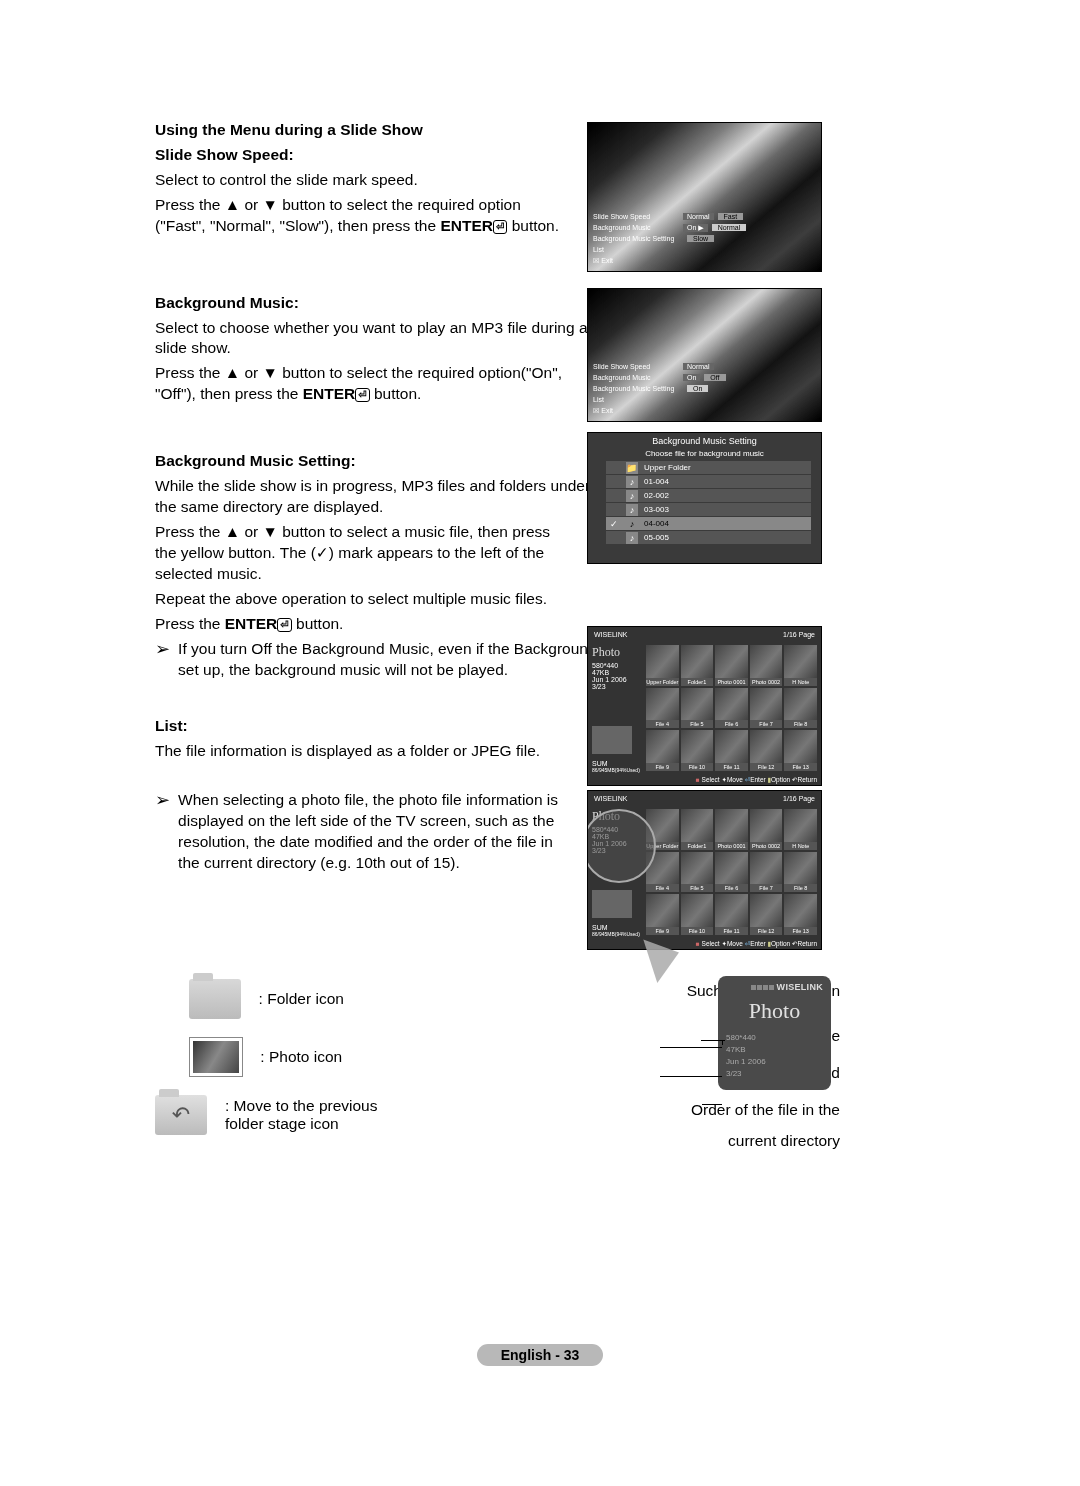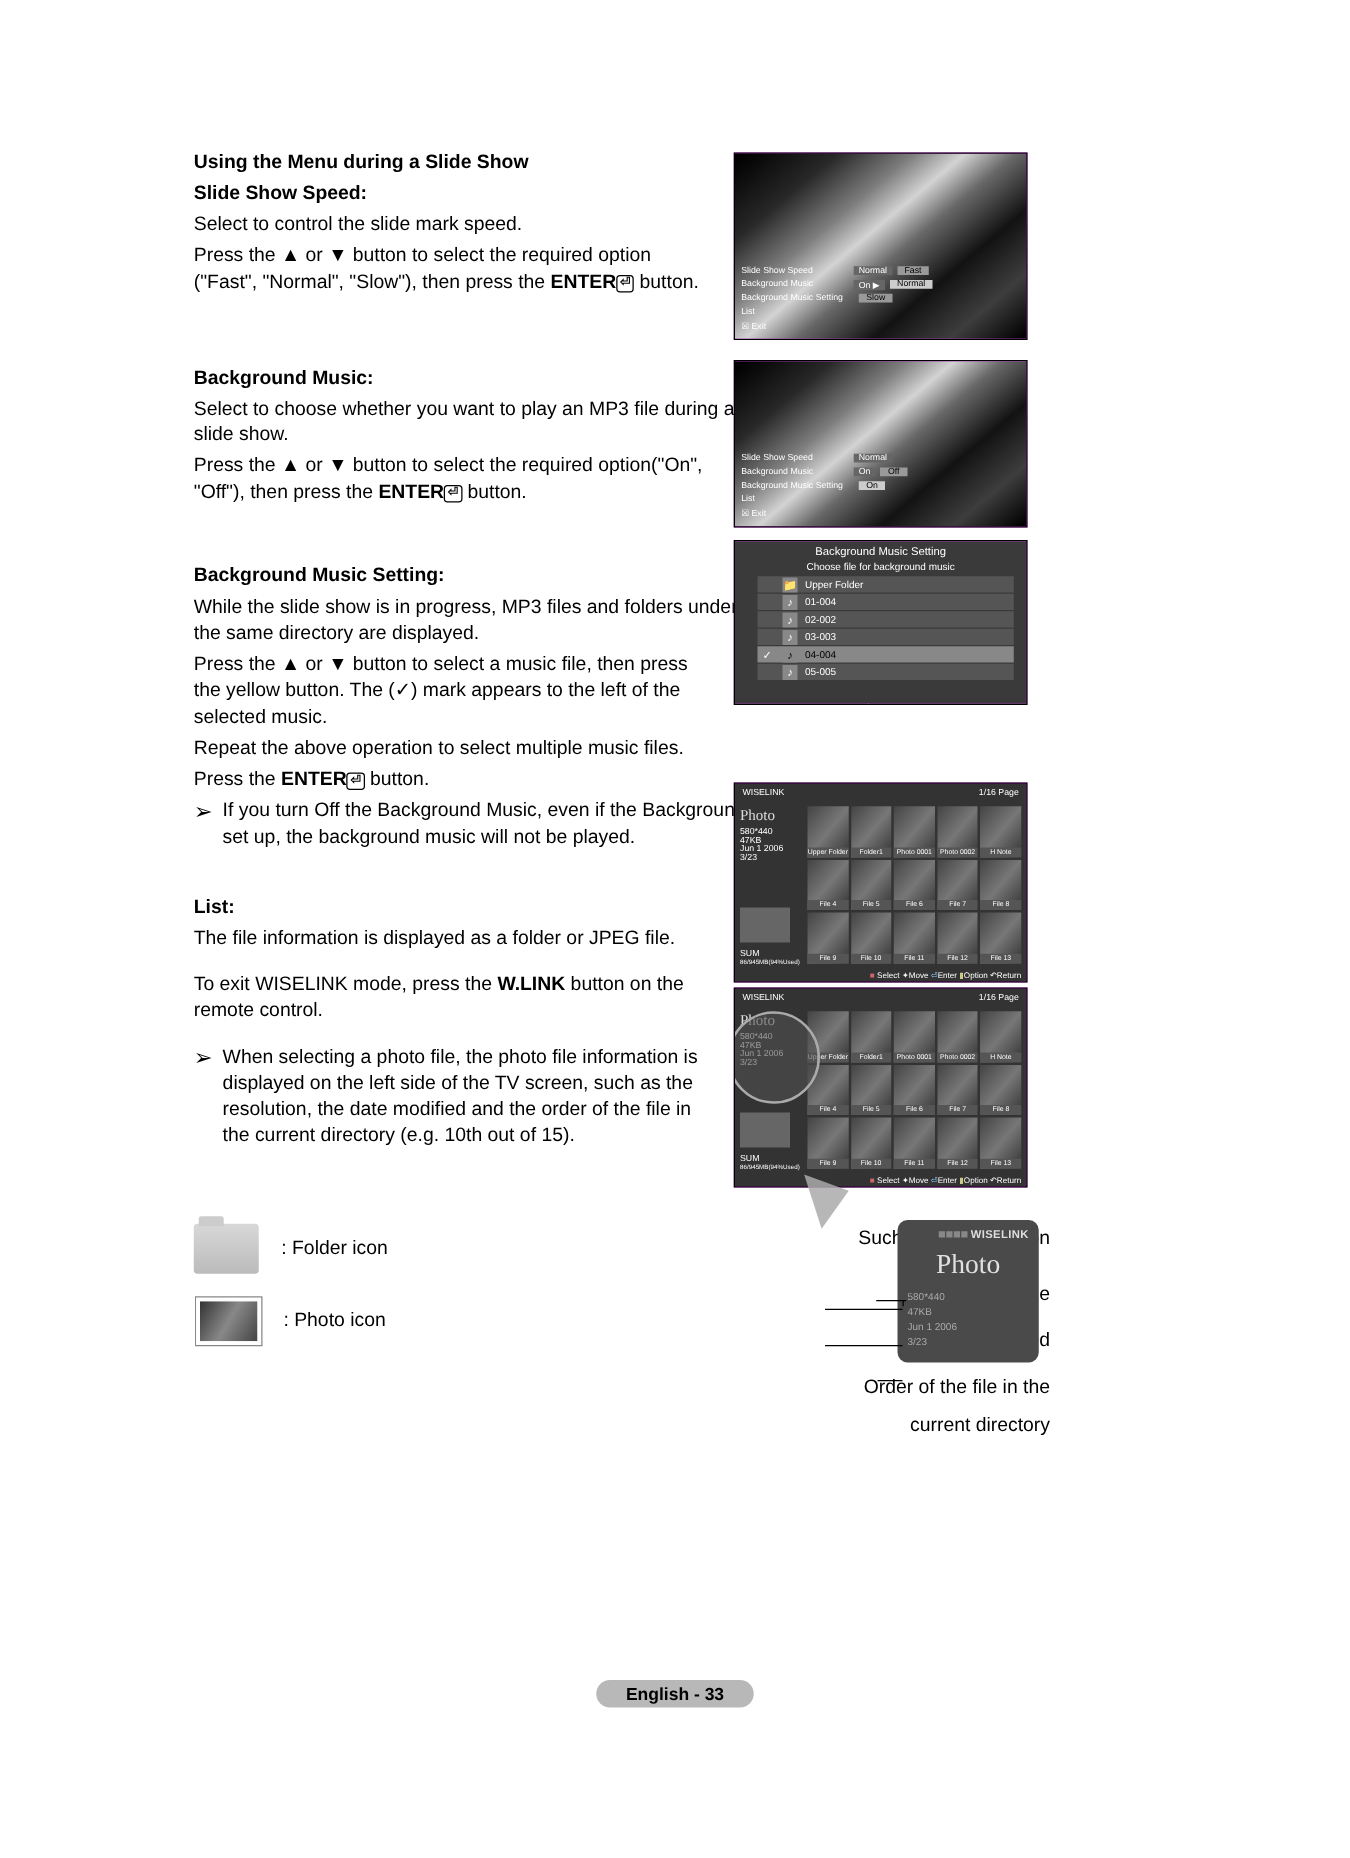--- a/index.html
+++ b/index.html
@@ -255,23 +255,20 @@
         <div style="width:620px">If you turn Off the Background Music, even if the Background Music Settings have been set up, the background music will not be played.</div>
       </div>
     </div>
 
     <div style="height:18px"></div>
 
     <div class="section">
       <div class="bold para">List:</div>
       <div class="para">The file information is displayed as a folder or JPEG file.</div>
       <div style="height:12px"></div>
-      <div class="para">
-        <span>To exit WISELINK mode, press the </span><span class="bold">W.LINK</span><span> button on the remote control.</span>
-      </div>
       <div style="height:12px"></div>
       <div class="note-row para">
         <div class="note-arrow">➢</div>
         <div style="width:400px">When selecting a photo file, the photo file information is displayed on the left side of the TV screen, such as the resolution, the date modified and the order of the file in the current directory (e.g. 10th out of 15).</div>
       </div>
     </div>
 
   </div>
 
   <div class="shot shot1">
@@ -531,20 +528,24 @@
 
   <div class="legend">
     <div class="legend-row">
       <div class="folder-icon"></div>
       <div>: Folder icon</div>
     </div>
     <div class="legend-row">
       <div class="photo-icon"></div>
       <div>: Photo icon</div>
     </div>
+    <div class="legend-row">
+      <div class="prev-folder-icon"></div>
+      <div><span>: Move to the previous</span><br><span>  folder stage icon</span></div>
+    </div>
   </div>
 
   <div class="callout-area">
     <div class="callout-labels">
       <div class="callout-line">Such as the resolution</div>
       <div class="callout-line" style="margin-top:14px">File Size</div>
       <div class="callout-line">Date modified</div>
       <div class="callout-line" style="margin-top:2px"><span>Order of the file in the</span><br><span>current directory</span></div>
     </div>
   </div>

